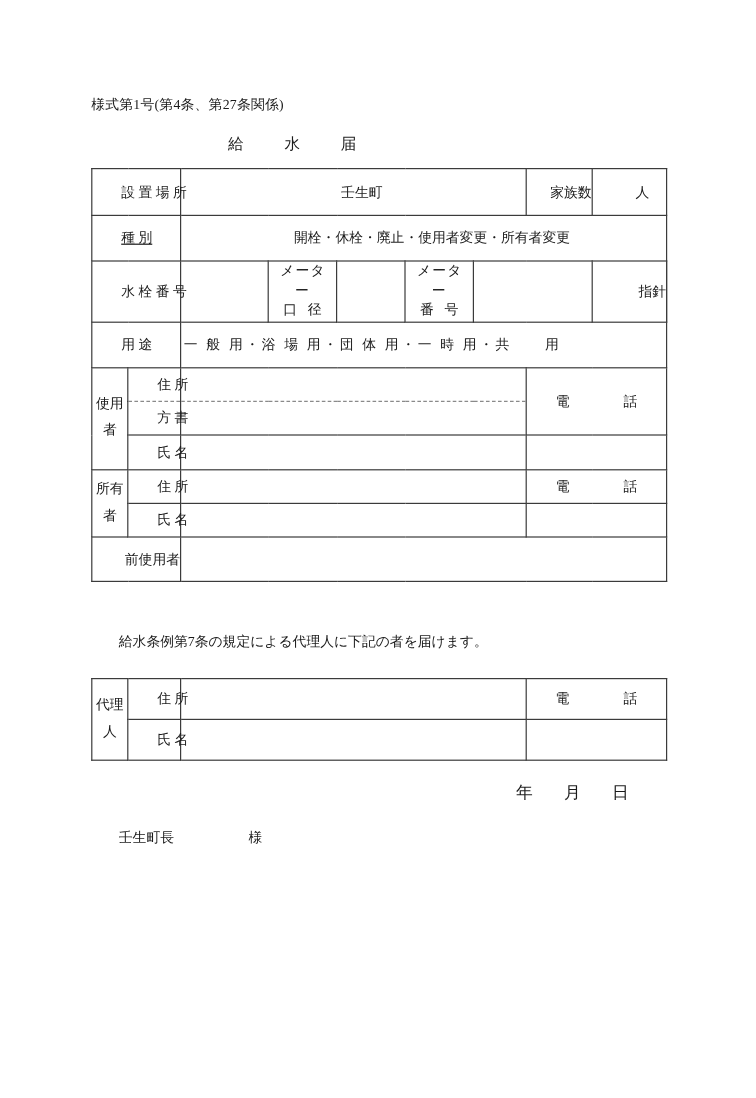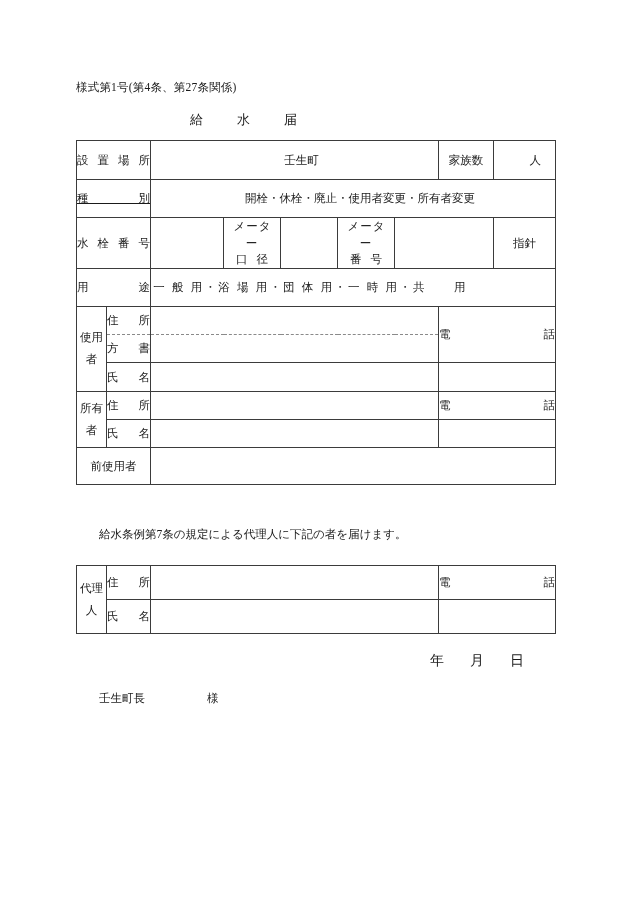--- a/index.html
+++ b/index.html
@@ -48,25 +48,25 @@
   }
   table.grid td {
     border: 1px solid #3b3b3b;
     padding: 0;
     vertical-align: middle;
     background: #ffffff;
   }
   .lbl-spread {
     text-align: justify;
     text-align-last: justify;
-    padding: 0 0 !important;
+    padding: 0 24px !important;
     white-space: nowrap;
   }
   .lbl-tight {
-    text-align: center;
+    text-align: right;
     white-space: nowrap;
   }
   .val {
     text-align: center;
     padding-left: 14px !important;
     white-space: nowrap;
     margin-top: 20px;
   }
   .val-right {
     text-align: right;

